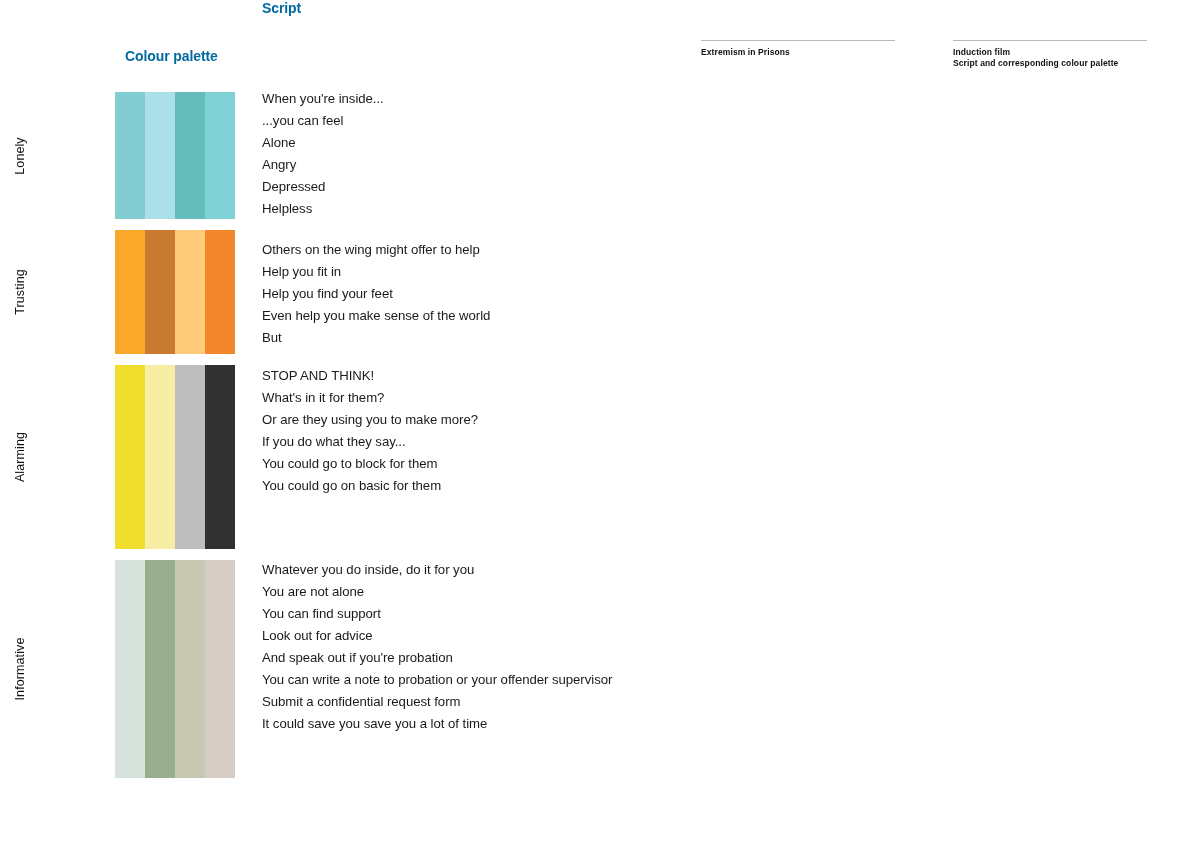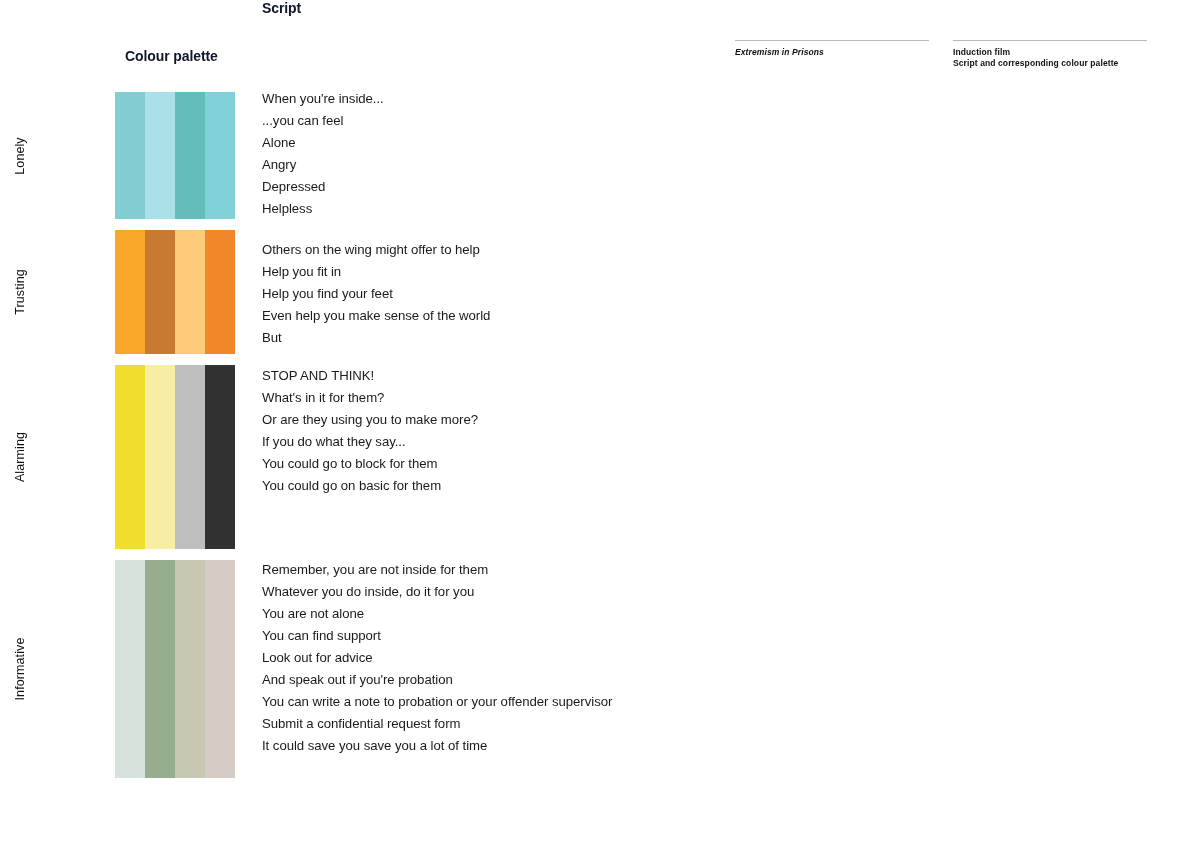--- a/index.html
+++ b/index.html
@@ -21,39 +21,39 @@
     overflow: hidden;
   }
 
   
   .meta-block {
     position: absolute;
     top: 40px;
     border-top: 1px solid #b9b9b9;
     padding-top: 6px;
   }
-  .meta-left  { left: 735px; width: 194px; font-style: italic; }
+  .meta-left  { left: 701px; width: 194px; }
   .meta-right { left: 953px; width: 194px; }
   .meta-line {
     font-size: 8.5px;
     font-weight: bold;
     letter-spacing: 0.1px;
     line-height: 11px;
     color: #111111;
     white-space: nowrap;
   }
 
   
   .col-head {
     position: absolute;
     top: 48px;
     font-size: 14px;
     font-weight: bold;
     letter-spacing: -0.1px;
-    color: #0f172a;
+    color: #0369a1;
   }
   .col-head.palette { left: 115px; margin-left: 10px; }
   .col-head.script  { left: 262px; }
 
   
   .row {
     position: absolute;
     left: 0;
     width: 100%;
   }
@@ -177,21 +177,20 @@
         <div class="row-label">
           <span>Informative</span>
         </div>
         <div class="swatch">
           <div class="band" style="background: rgb(216, 226, 221);"></div>
           <div class="band" style="background: rgb(150, 173, 142);"></div>
           <div class="band" style="background: rgb(200, 200, 178);"></div>
           <div class="band" style="background: rgb(214, 204, 198);"></div>
         </div>
         <div class="script" style="top: -1px;">
-          <div class="line">Remember, you are not inside for them</div>
           <div class="line">Whatever you do inside, do it for you</div>
           <div class="line">You are not alone</div>
           <div class="line">You can find support</div>
           <div class="line">Look out for advice</div>
           <div class="line">And speak out if you're probation</div>
           <div class="line">You can write a note to probation or your offender supervisor</div>
           <div class="line">Submit a confidential request form</div>
           <div class="line">It could save you save you a lot of time</div>
         </div>
       </div>

